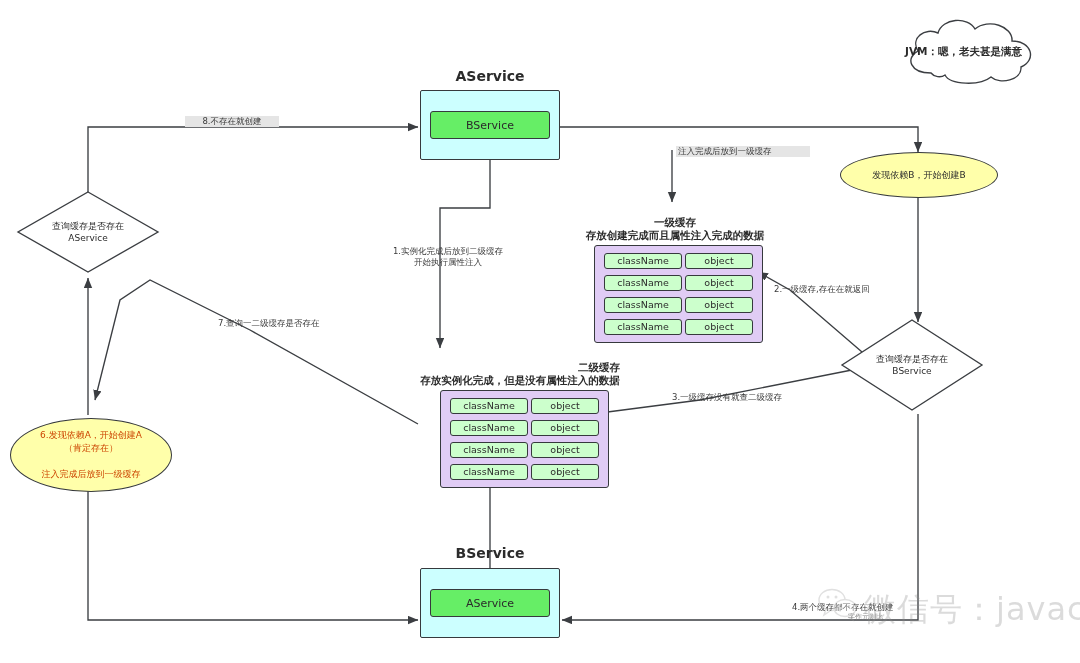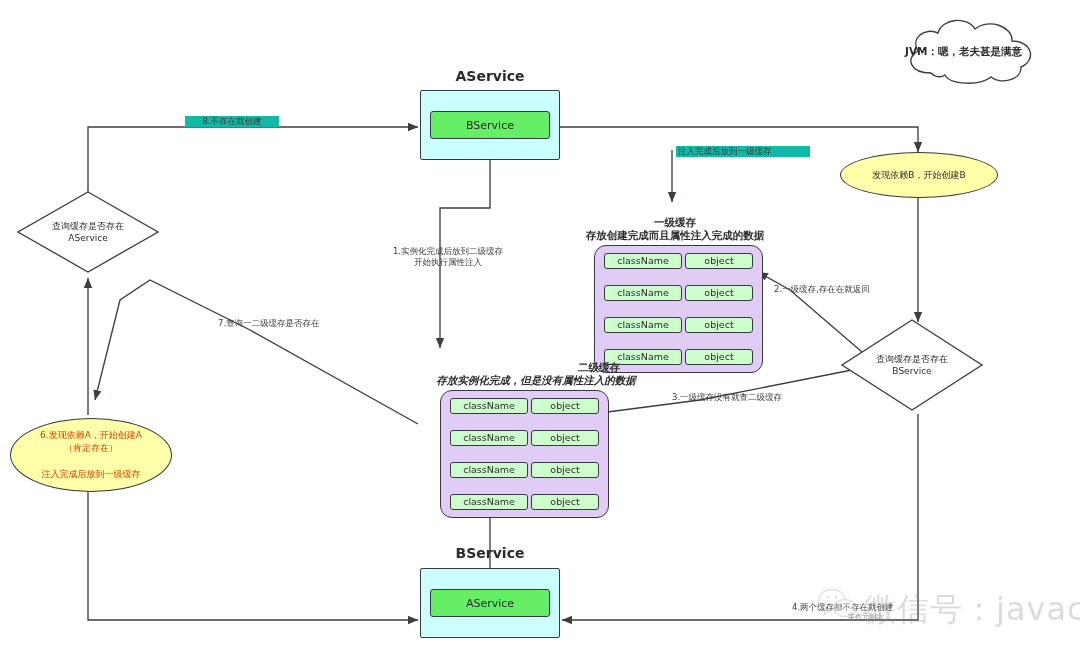--- a/index.html
+++ b/index.html
@@ -49,25 +49,25 @@
     text-align:center;
     font-size:14px;
     font-weight:bold;
     color:#2b2b2b;
   }
 
   
   .cache-box{
     background:#e0ccf5;
     border:1.4px solid #36393d;
-    border-radius:12px;
+    border-radius:3px;
     padding:7px 9px;
     display:flex;
     flex-direction:column;
-    gap:16px;
+    gap:6px;
   }
   .cache-row{
     display:flex;
     gap:3px;
   }
   .cache-cell{
     background:#ccffcc;
     border:1px solid #36393d;
     border-radius:3px;
     font-size:9.5px;
@@ -121,21 +121,21 @@
   .ellipse.warn{color:#cc4400;}
 
   
   .edge-label{
     position:absolute;
     font-size:8.5px;
     color:#3a3a3a;
     line-height:11px;
     white-space:pre-line;
     text-align:center;
-    background:#14b8a6;
+    background:#e5e5e5;
     padding:0 2px;
   }
   .edge-label.nobg{background:transparent;}
   .cloud-text{
     position:absolute;
     width:100%;
     text-align:left;
     font-size:10.5px;
     font-weight:bold;
     color:#2b2b2b;
@@ -243,21 +243,21 @@
       <div class="cache-cell k">className</div>
       <div class="cache-cell v">object</div>
     </div>
     <div class="cache-row">
       <div class="cache-cell k">className</div>
       <div class="cache-cell v">object</div>
     </div>
   </div>
 
   <div class="cache-title" style="left:420px;top:361px;width:200px;text-align:right;">二级缓存</div>
-  <div class="cache-title" style="left:416px;top:374px;width:240px;font-style:italic;">存放实例化完成，但是没有属性注入的数据</div>
+  <div class="cache-title" style="left:400px;top:374px;width:240px;">存放实例化完成，但是没有属性注入的数据</div>
   <div class="node cache-box" style="left:440px;top:390px;">
     <div class="cache-row">
       <div class="cache-cell k">className</div>
       <div class="cache-cell v">object</div>
     </div>
     <div class="cache-row">
       <div class="cache-cell k">className</div>
       <div class="cache-cell v">object</div>
     </div>
     <div class="cache-row">

